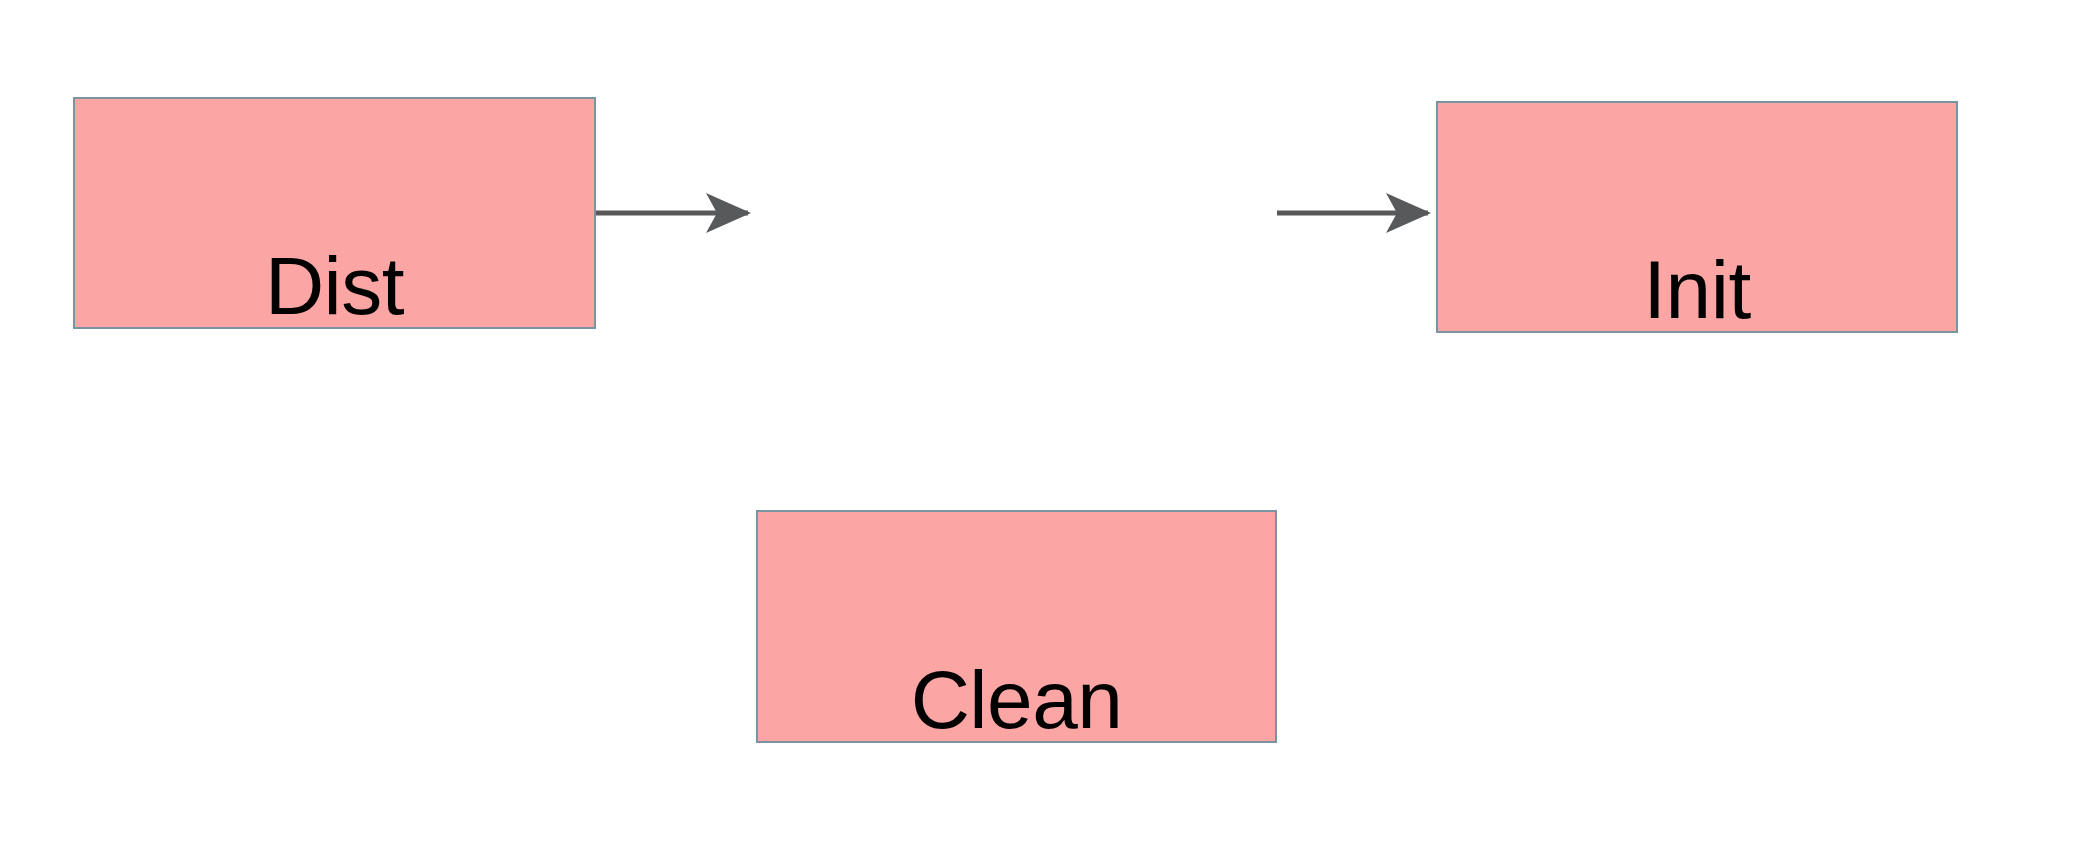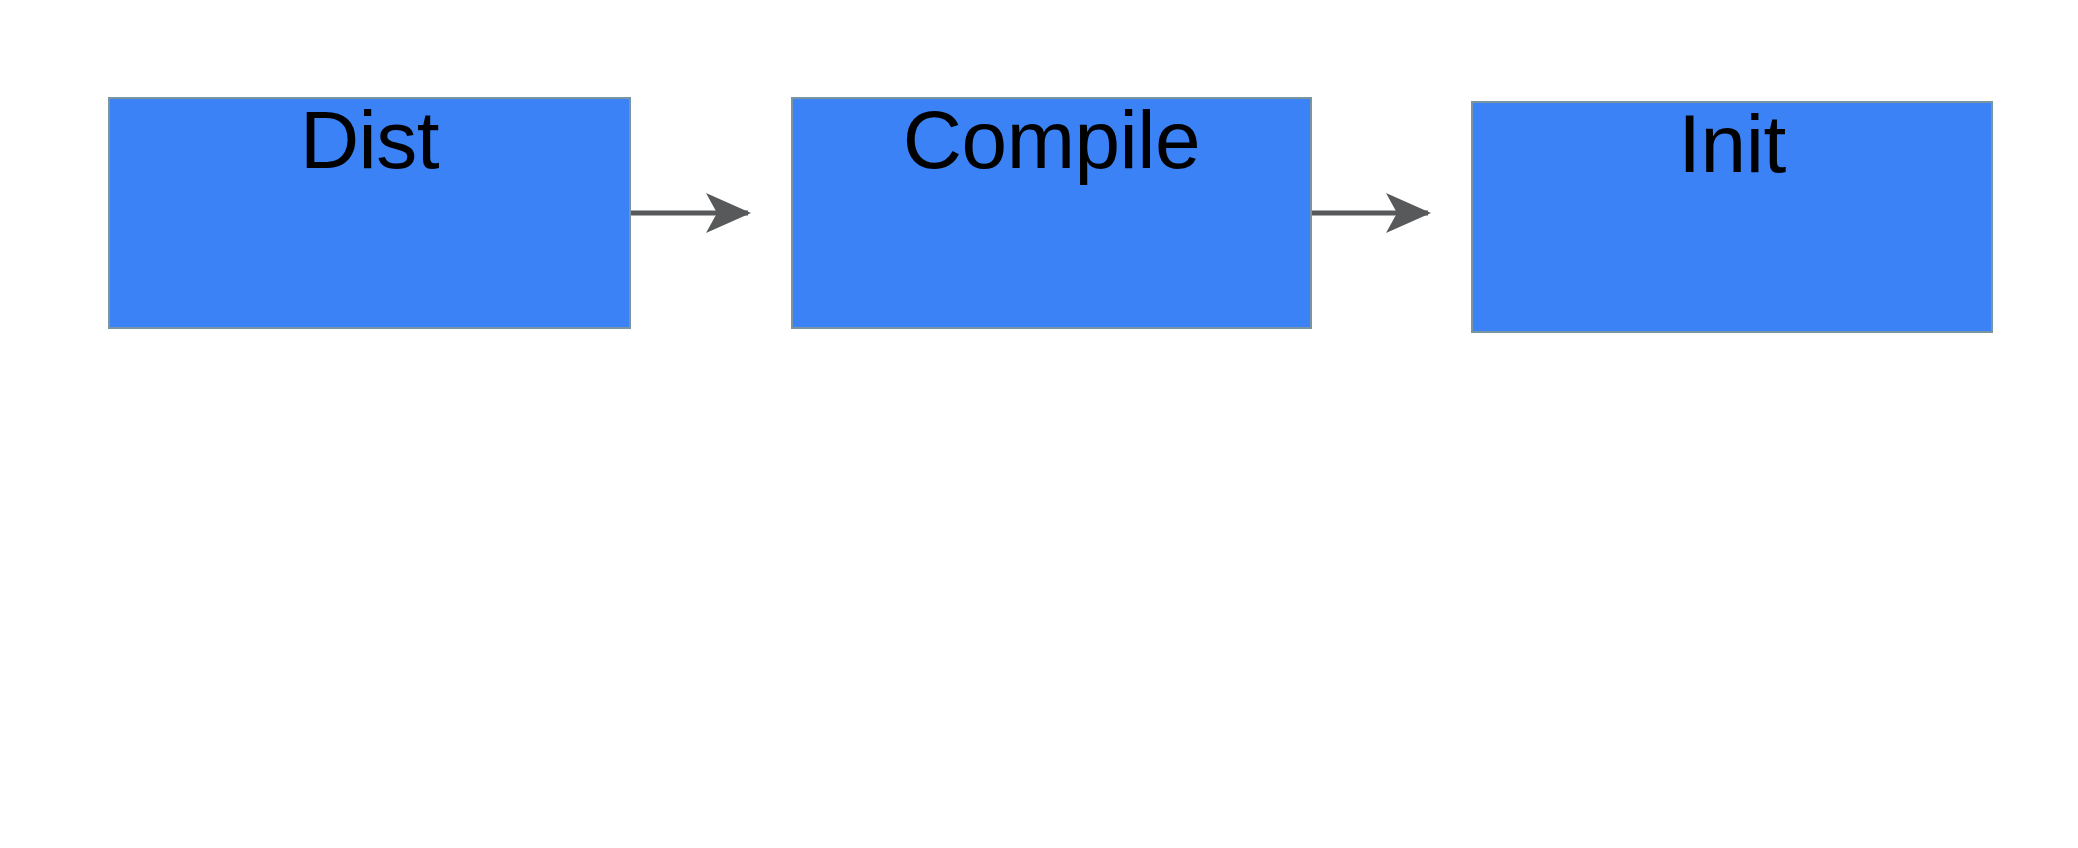--- a/index.html
+++ b/index.html
@@ -14,26 +14,25 @@
   #canvas {
     position: relative;
     width: 2078px;
     height: 848px;
     background: #ffffff;
     overflow: hidden;
   }
   .node {
     position: absolute;
     box-sizing: border-box;
-    background: #3b82f6;
+    background: #fca5a5;
     border: 2.5px solid #7a95a2;
     display: flex;
-    align-items: flex-start;
+    align-items: flex-end;
     justify-content: center;
-    margin-left: 35px;
   }
   .node-label {
     font-family: "Liberation Sans", sans-serif;
     font-size: 82px;
     font-weight: 400;
     line-height: 1;
     color: #000000;
     letter-spacing: -0.5px;
     white-space: nowrap;
     user-select: none;
@@ -70,22 +69,22 @@
 
     <g>
       <line x1="1277" y1="213" x2="1428" y2="213" stroke="#58595b" stroke-width="5" marker-end="url(#barb)"></line>
     </g>
   </svg>
 
   <div class="node" id="node-dist">
     <span class="node-label">Dist</span>
   </div>
 
-  <div class="node" id="node-compile">
-    <span class="node-label">Compile</span>
-  </div>
 
   <div class="node" id="node-init">
     <span class="node-label">Init</span>
   </div>
 
+  <div class="node" id="node-clean">
+    <span class="node-label">Clean</span>
+  </div>
 
 </div>
 
 </body></html>

